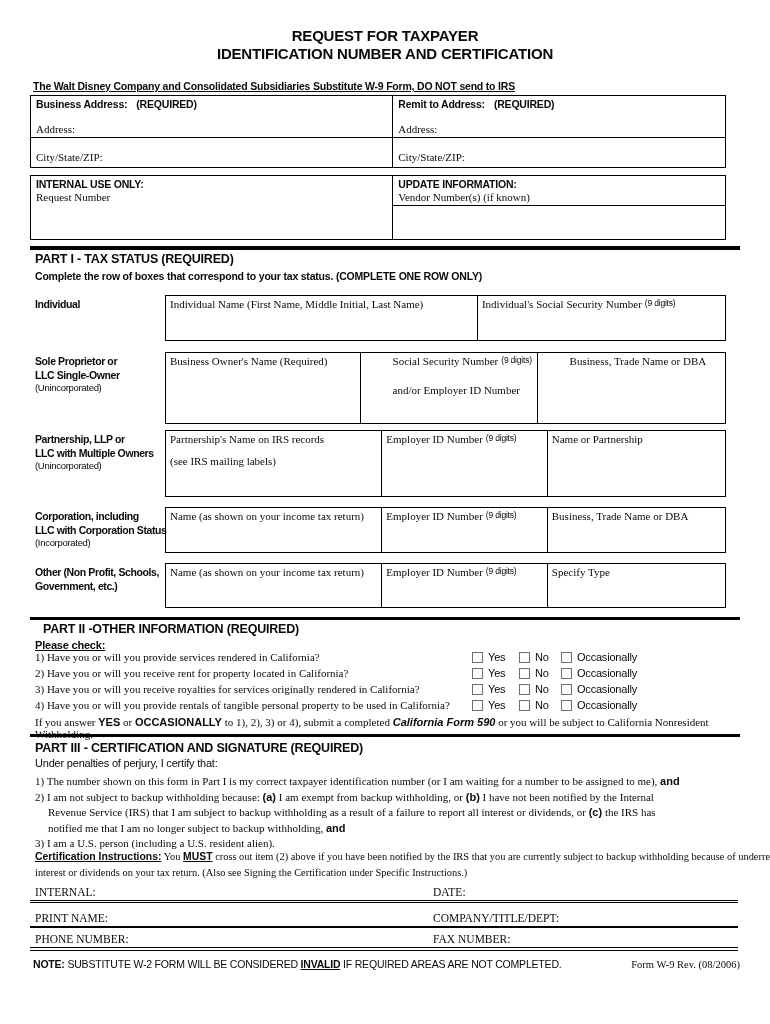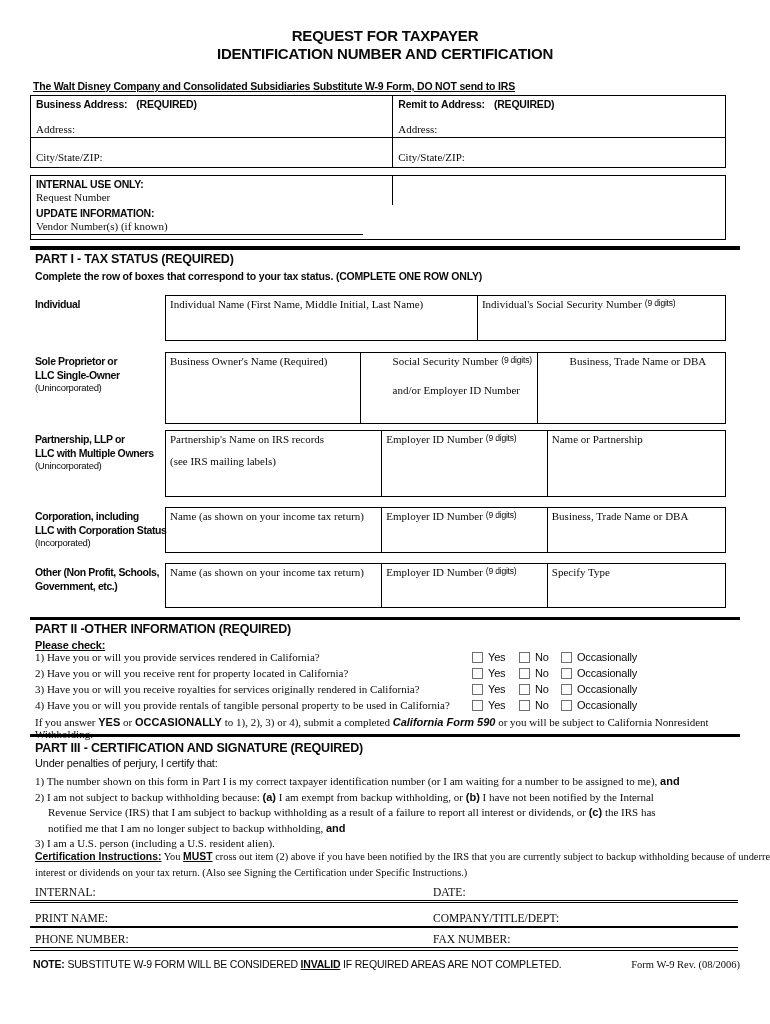--- a/index.html
+++ b/index.html
@@ -29,21 +29,21 @@
   .at-cell{box-sizing:border-box;padding:2px 5px;display:flex;flex-direction:column;justify-content:space-between;}
   .at-left{width:52.2%;border-right:1px solid #000;}
   .at-right{width:47.8%;}
   .cell-head{font-family:"Liberation Sans",sans-serif;font-weight:700;font-size:10.5px;letter-spacing:-0.2px;}
   .cell-head .req{margin-left:9px;}
   .lab{font-size:11px;}
   .at-row2 .at-cell{justify-content:flex-end;padding-bottom:4px;}
 
   
   #internal-table{position:absolute;top:175px;left:30px;width:696px;height:65px;
-                  border:1px solid #000;box-sizing:border-box;display:flex;flex-direction:column;}
+                  border:1px solid #000;box-sizing:border-box;display:flex;}
   .it-left{width:52.2%;border-right:1px solid #000;box-sizing:border-box;padding:2px 5px;}
   .it-right{width:47.8%;box-sizing:border-box;display:flex;flex-direction:column;}
   .it-right .cell-head{padding:2px 5px 0 5px;}
   .vendor{font-size:11px;padding:1px 5px 2px 5px;border-bottom:1px solid #000;}
   .prev{font-size:11px;padding:1px 5px;flex:1;}
   .it-left .lab{margin-top:1px;}
 
   
   .rule{position:absolute;left:30px;width:710px;background:#000;}
   #rule1{top:246px;height:4px;}
@@ -79,21 +79,21 @@
   .w-ind1{width:55.8%;}
   .w-ind2{width:44.2%;}
   .w-a{width:38.7%;}
   .w-b{width:29.6%;}
   .w-c{width:31.7%;}
   .nine{font-family:"Liberation Sans",sans-serif;font-size:8.5px;vertical-align:2px;margin-left:3px;letter-spacing:-0.2px;}
   .line2-gap{margin-top:17px;}
   .line2-close{margin-top:10px;}
 
   
-  #p2-title{top:622px;}
+  #p2-title{top:622px;margin-left:8px;}
   #p2-check{position:absolute;top:639px;left:35px;font-family:"Liberation Sans",sans-serif;
             font-weight:700;font-size:11px;text-decoration:underline;letter-spacing:-0.2px;}
   .q-row{position:absolute;left:35px;width:705px;height:15px;font-size:11px;}
   #q0{top:651px;}
   #q1{top:667px;}
   #q2{top:683px;}
   #q3{top:699px;}
   .opt{position:absolute;top:0;display:inline-flex;align-items:center;}
   .opt-yes{left:437px;}
   .opt-no{left:484px;}
@@ -355,17 +355,17 @@
   <div class="sig-row" id="sig2">
     <span class="sig-label">PRINT NAME:</span>
     <span class="sig-label right">COMPANY/TITLE/DEPT:</span>
   </div>
   <div class="sig-row" id="sig3">
     <span class="sig-label">PHONE NUMBER:</span>
     <span class="sig-label right">FAX NUMBER:</span>
   </div>
 
   <div id="note-row">
-    <span id="note-left"><span class="sg-b">NOTE:</span><span>  SUBSTITUTE W-9 FORM WILL BE CONSIDERED </span><span class="sg-b sg-u">INVALID</span><span> IF REQUIRED AREAS ARE NOT COMPLETED.</span></span>
+    <span id="note-left"><span class="sg-b">NOTE:</span><span>  SUBSTITUTE W-2 FORM WILL BE CONSIDERED </span><span class="sg-b sg-u">INVALID</span><span> IF REQUIRED AREAS ARE NOT COMPLETED.</span></span>
     <span id="form-rev">Form W-9 Rev. (08/2006)</span>
   </div>
 
 </div>
 
 </body></html>

